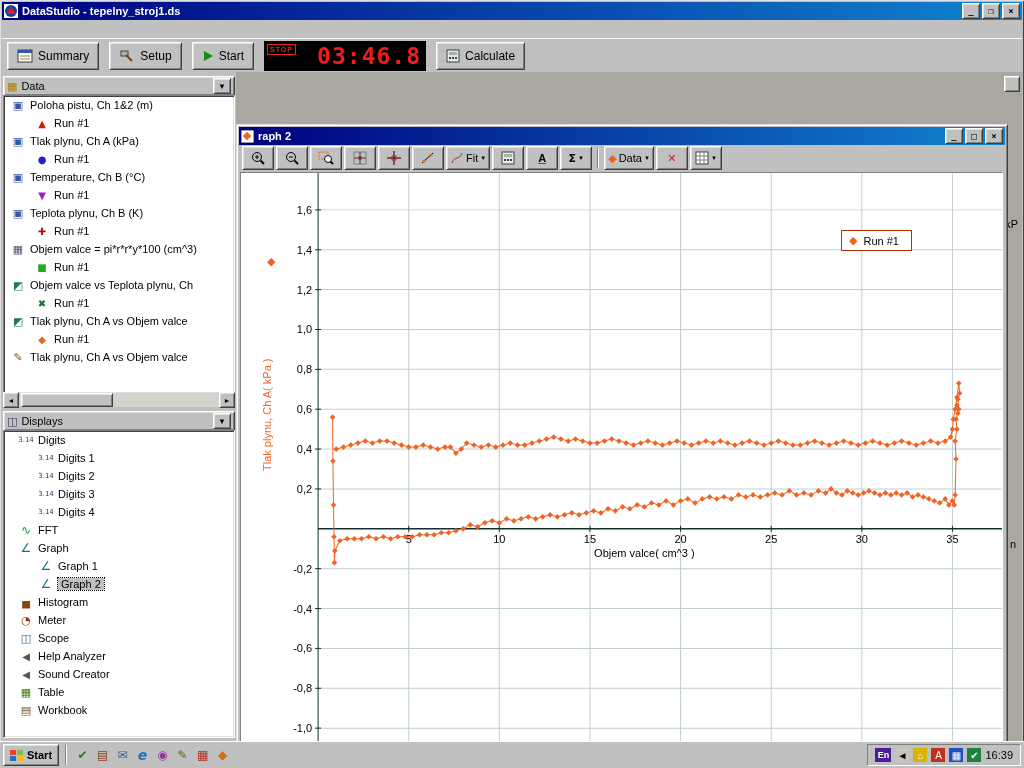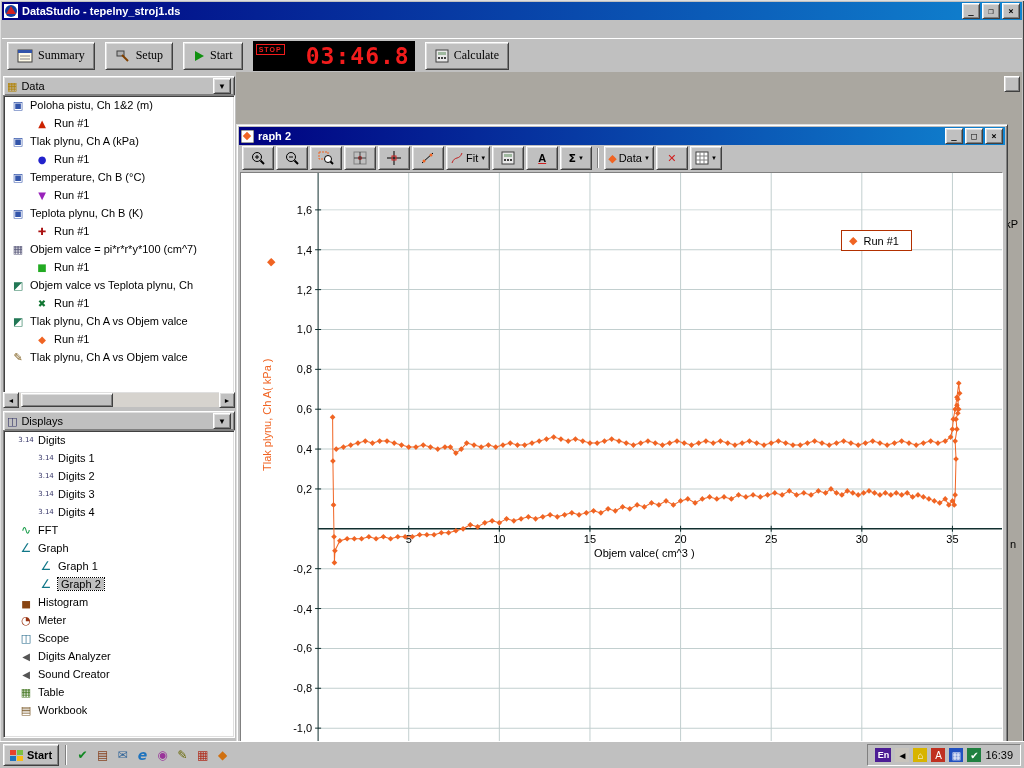--- a/index.html
+++ b/index.html
@@ -23,21 +23,21 @@
     font:bold 9px "DejaVu Sans Mono",monospace;color:#000;}
   .appicon{width:14px;height:14px;display:block;}
 
   
   .menubar{position:absolute;left:2px;top:20px;right:2px;height:17px;display:flex;align-items:center;}
   .menu-item{padding:2px 7px;}
 
   
   .toolbar{position:absolute;left:2px;top:38px;right:2px;height:33px;display:flex;align-items:center;
     padding-left:5px;gap:10px;border-top:1px solid #fff;}
-  .tb-btn{height:26px;display:flex;align-items:center;gap:5px;padding:0 9px;font-size:12px;font-family:Liberation Serif, serif;}
+  .tb-btn{height:26px;display:flex;align-items:center;gap:5px;padding:0 9px;font-size:12px;}
   .timer{width:162px;height:30px;background:#000;position:relative;}
   .stop-label{position:absolute;left:3px;top:3px;color:#f21c1c;border:1px solid #f21c1c;
     font:bold 7px "Liberation Sans",sans-serif;padding:1px 2px;letter-spacing:1px;}
   .timer-digits{position:absolute;right:5px;top:2px;color:#f21c1c;
     font:bold 23px "DejaVu Sans Mono",monospace;letter-spacing:1px;}
 
   
   .main{position:absolute;left:2px;top:72px;right:2px;bottom:26px;}
   .sidebar{position:absolute;left:0;top:0;width:234px;height:100%;}
   .panel-header{position:absolute;left:1px;right:1px;height:18px;display:flex;align-items:center;
@@ -190,21 +190,21 @@
           <div class="tree-row" style="padding-left:6px;">
      <span class="ticon glyph" style="color:#3355aa;font-size:11px;">▣</span>
             <span class="lbl">Teplota plynu, Ch B (K)</span>
           </div>
           <div class="tree-row" style="padding-left:30px;">
      <span class="ticon glyph" style="color:#aa1111;font-size:10px;">✚</span>
      <span class="lbl">Run #1</span>
           </div>
           <div class="tree-row" style="padding-left:6px;">
      <span class="ticon glyph" style="color:#555577;font-size:11px;">▦</span>
-            <span class="lbl">Objem valce = pi*r*r*y*100 (cm^7)</span>
+            <span class="lbl">Objem valce = pi*r*r*y*100 (cm^3)</span>
           </div>
           <div class="tree-row" style="padding-left:30px;">
      <span class="ticon glyph" style="color:#22aa22;font-size:10px;">■</span>
      <span class="lbl">Run #1</span>
           </div>
           <div class="tree-row" style="padding-left:6px;">
      <span class="ticon glyph" style="color:#227755;font-size:11px;">◩</span>
             <span class="lbl">Objem valce vs Teplota plynu, Ch</span>
           </div>
           <div class="tree-row" style="padding-left:30px;">
@@ -278,21 +278,21 @@
           <div class="tree-row" style="padding-left:14px;">
      <span class="ticon glyph" style="color:#993311;font-size:11px;">◔</span>
             <span class="lbl">Meter</span>
           </div>
           <div class="tree-row" style="padding-left:14px;">
      <span class="ticon glyph" style="color:#226688;font-size:11px;">◫</span>
             <span class="lbl">Scope</span>
           </div>
           <div class="tree-row" style="padding-left:14px;">
      <span class="ticon glyph" style="color:#555555;font-size:10px;">◀</span>
-            <span class="lbl">Digits Analyzer</span>
+            <span class="lbl">Help Analyzer</span>
           </div>
           <div class="tree-row" style="padding-left:14px;">
      <span class="ticon glyph" style="color:#555555;font-size:10px;">◀</span>
             <span class="lbl">Sound Creator</span>
           </div>
           <div class="tree-row" style="padding-left:14px;">
      <span class="ticon glyph" style="color:#447722;font-size:11px;">▦</span>
             <span class="lbl">Table</span>
           </div>
           <div class="tree-row" style="padding-left:14px;">

